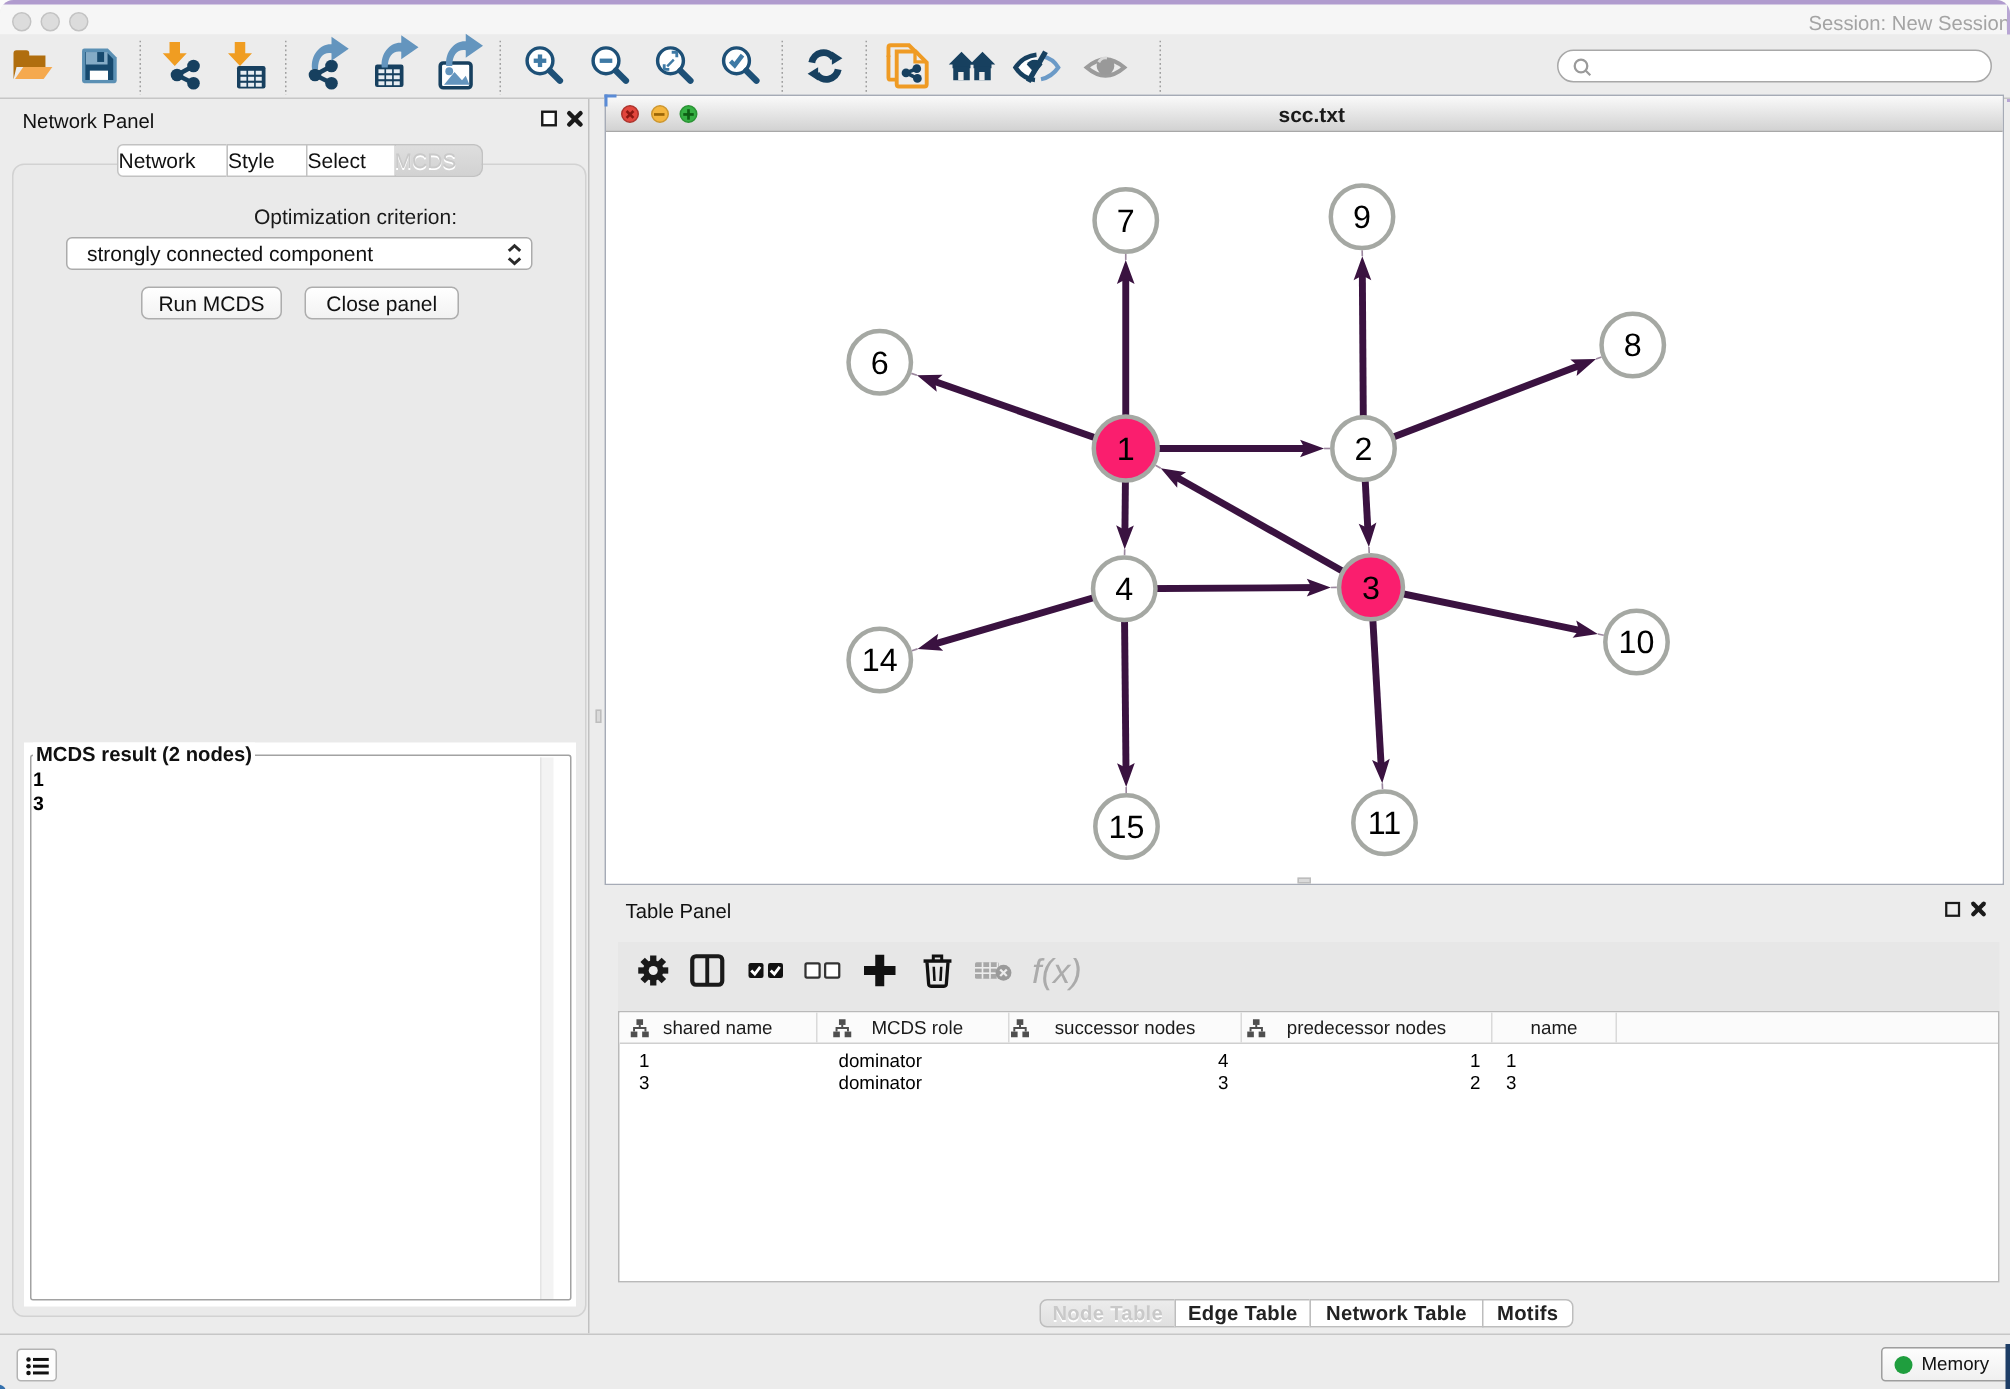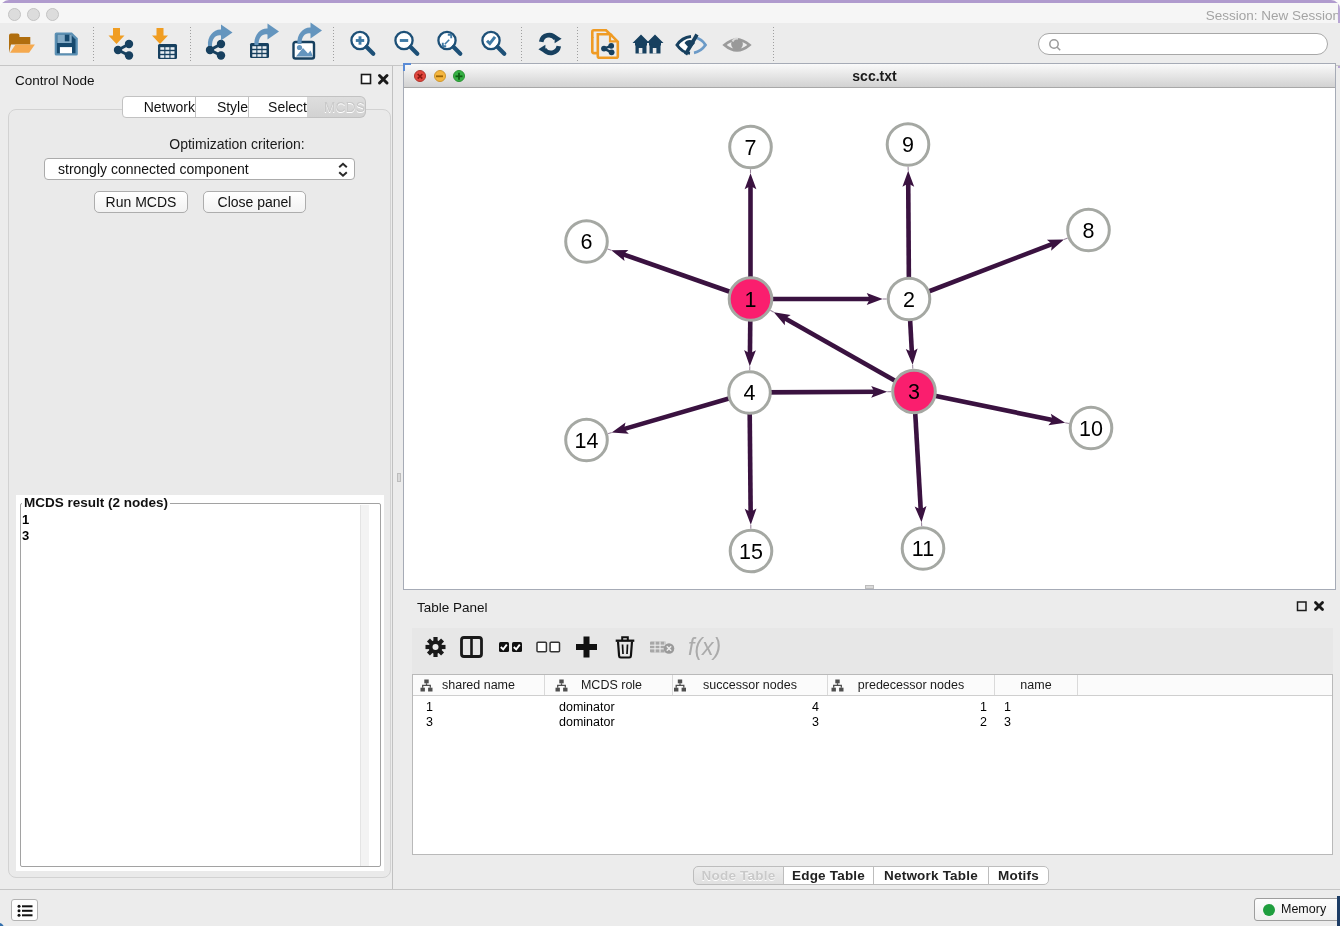--- a/index.html
+++ b/index.html
@@ -9,21 +9,21 @@
 #titlebar{left:0;top:2px;width:1340px;height:21px;background:#f6f6f6;}
 #titlebar .dot{position:absolute;top:6px;width:13px;height:13px;border-radius:50%;background:#dcdcdc;border:1px solid #c3c3c3;}
 #wintitle{left:0;top:6px;width:1340px;text-align:right;font-size:13.5px;color:#a4a4a4;}
 #toolbar{left:0;top:23px;width:1340px;height:43px;background:#ececec;border-bottom:1px solid #c6c6c6;}
 .vsep{position:absolute;top:4px;height:36px;width:1px;background-image:linear-gradient(#9f9f9f 1px,transparent 1px);background-size:1px 3px;}
 #search{left:1038px;top:33px;width:290px;height:22px;background:#fff;border:1px solid #a8a8a8;border-radius:11px;}
 #cpanel{left:0;top:66px;width:393px;height:823px;background:#ececec;border-right:1px solid #c1c1c1;}
 #cpanel-title{left:15px;top:7px;font-size:13.5px;color:#111;}
 #cpanel-inner{left:8px;top:43px;width:383px;height:769px;background:#eaeaea;border:1px solid #d2d2d2;border-radius:8px;}
 .tabrow{position:absolute;top:30px;height:22px;}
-.tab{position:absolute;top:0;height:22px;background:#fff;border:1px solid #c2c2c2;font-size:14px;color:#111;text-align:right;line-height:21px;margin-left:44px;}
+.tab{position:absolute;top:0;height:22px;background:#fff;border:1px solid #c2c2c2;font-size:14px;color:#111;text-align:left;line-height:21px;}
 #tab-mcds{background:linear-gradient(#dedede,#d2d2d2);border:1px solid #c2c2c2;border-left:none;border-radius:0 6px 6px 0;color:#c9c9c9;text-shadow:0 1px 0 #fff;height:22px;}
 #optlabel{left:8px;top:70px;width:458px;text-align:center;font-size:14px;color:#1a1a1a;}
 #combo{left:44px;top:92px;width:311px;height:22px;background:#fff;border:1px solid #ababab;border-radius:4px;font-size:14px;color:#111;line-height:20px;padding-left:13px;}
 .btn{position:absolute;top:125px;height:22px;background:linear-gradient(#fff,#f2f2f2);border:1px solid #adadad;border-radius:5px;font-size:14px;color:#111;text-align:center;line-height:20px;}
 #groupbox{left:16px;top:429px;width:368px;height:376px;background:#fff;font-weight:bold;}
 #groupborder{left:4px;top:8px;width:361px;height:364px;border:1px solid #a2a2a2;border-radius:2px;}
 #grouplabel{left:6px;top:0px;background:#fff;padding:0 2px;font-size:13.5px;color:#111;height:15px;line-height:15px;}
 #gbscroll{left:344px;top:10px;width:9px;height:361px;background:#f3f3f3;border-left:1px solid #e4e4e4;}
 #netwin{left:403px;top:63px;width:933px;height:527px;border:1px solid #a6abb6;background:#fff;}
 #nettitle{left:0;top:0;width:931px;height:24px;background:linear-gradient(#fafafa,#d2d2d2);border-bottom:1px solid #a8a8a8;}
@@ -199,21 +199,21 @@
   <div class="vsep" style="left:577px;"></div>
       <div class="vsep" style="left:773px;"></div>
 </div>
 <div class="abs" id="search">
       <svg width="20" height="20" viewBox="0 0 20 20" style="left:6px;top:1px;">
         <circle cx="9" cy="9" r="4.2" fill="none" stroke="#9a9a9a" stroke-width="1.5"></circle>
         <line x1="12.2" y1="12.2" x2="15.2" y2="15.2" stroke="#9a9a9a" stroke-width="1.5"></line>
       </svg>
     </div>
 <div class="abs" id="cpanel">
-  <div class="abs" id="cpanel-title">Control Node</div>
+  <div class="abs" id="cpanel-title">Network Panel</div>
   <svg width="40" height="16" viewBox="0 0 40 16" style="left:358px;top:7px;">
         <rect x="3.5" y="1.5" width="9" height="9" fill="#fff" stroke="#1a1a1a" stroke-width="1.6"></rect>
         <g stroke="#1a1a1a" stroke-width="3" stroke-linecap="round">
           <line x1="21.5" y1="2.5" x2="29" y2="10"></line>
           <line x1="29" y1="2.5" x2="21.5" y2="10"></line>
         </g>
       </svg>
   <div class="abs" id="cpanel-inner"></div>
   <div class="tabrow" style="left:78px;">
         <div class="tab" style="left:0;width:74px;border-radius:4px 0 0 4px;">Network</div>

